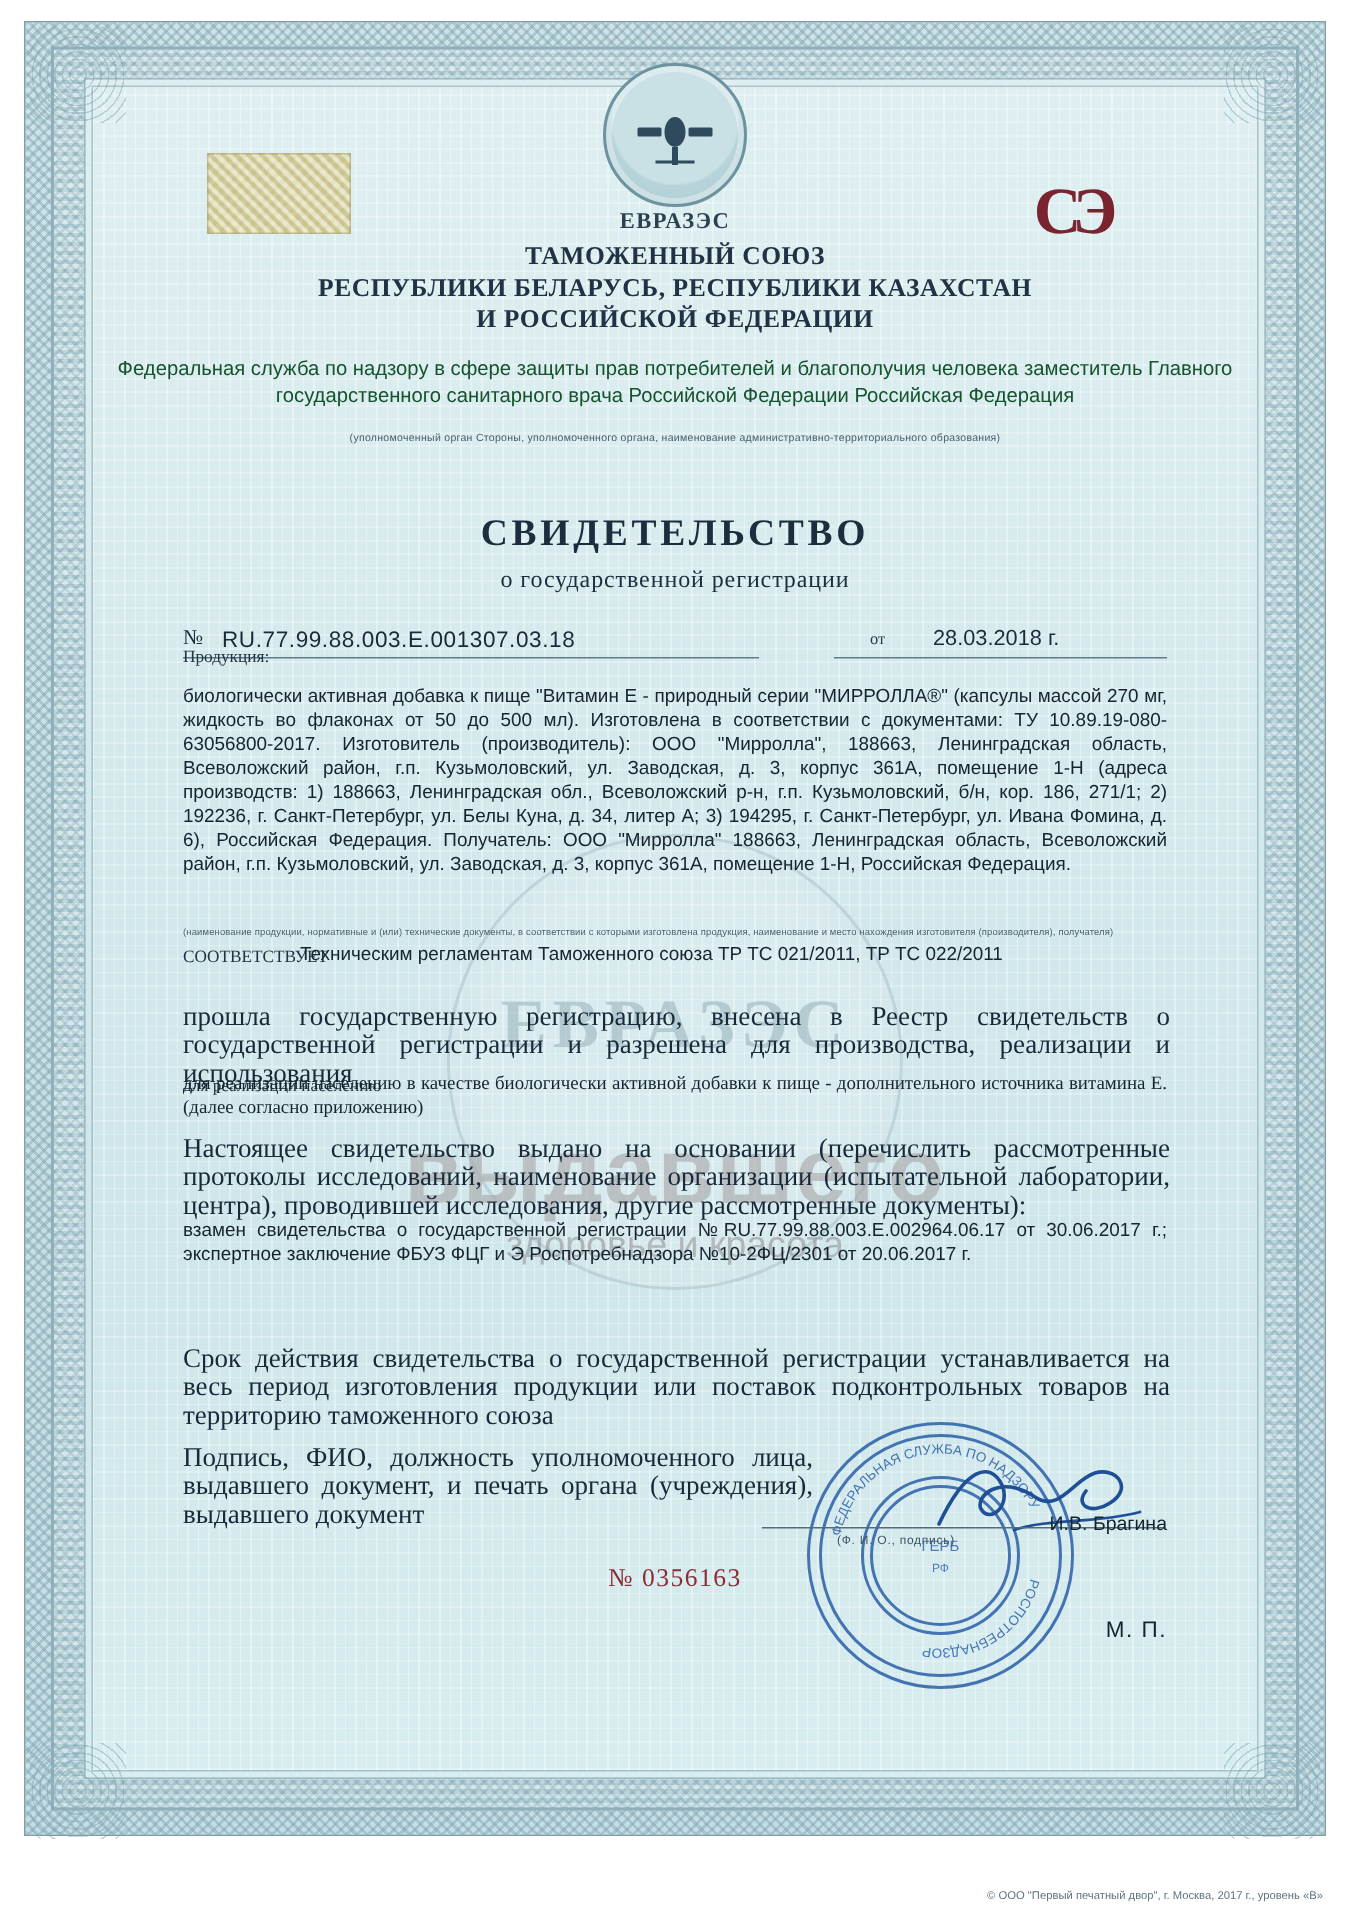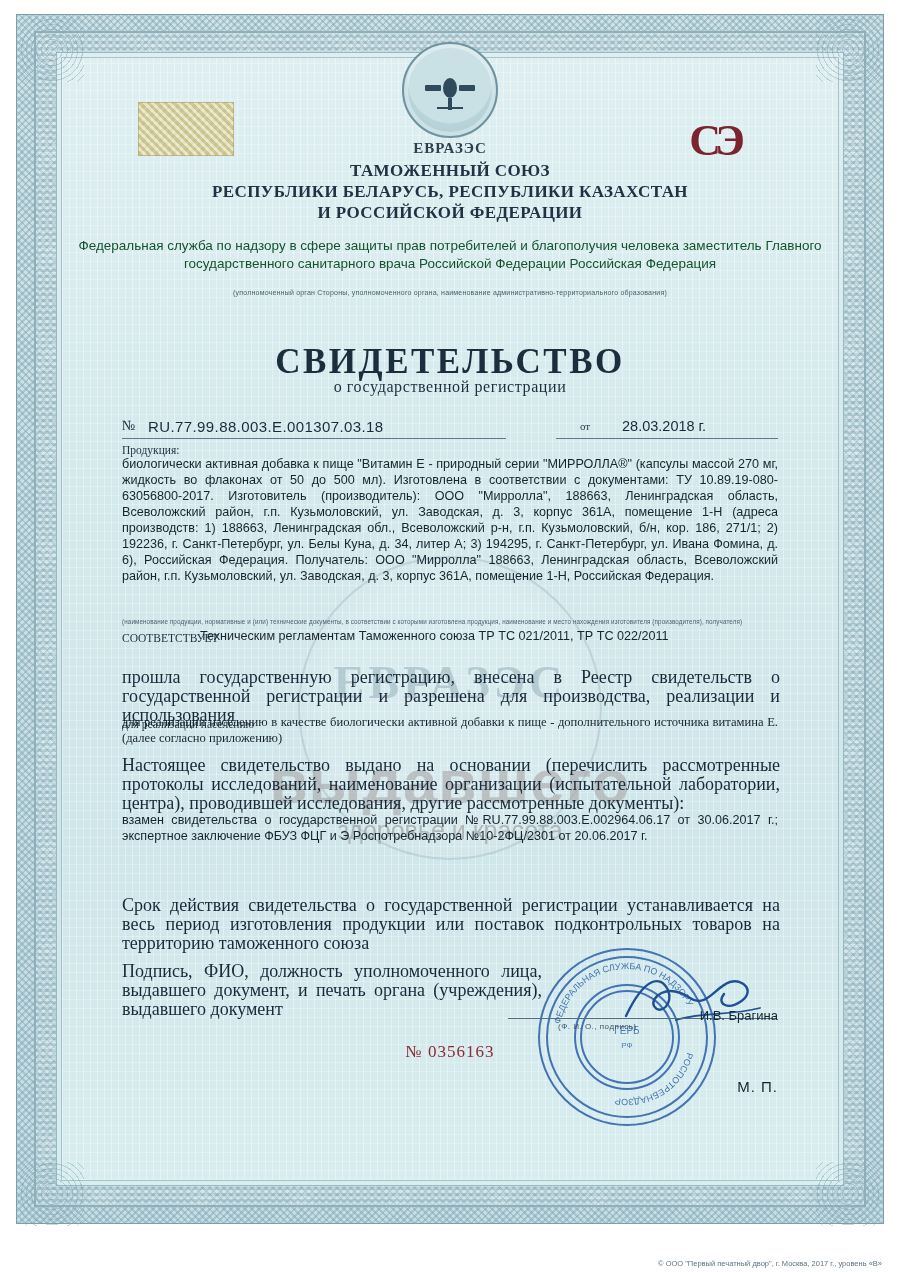--- a/index.html
+++ b/index.html
@@ -165,21 +165,21 @@
     color: #4a5e6c;
     letter-spacing: .2px;
   }
 
   .title-main {
     position: absolute;
     left: 0; right: 0;
     top: 286px;
     text-align: center;
     font-family: "Liberation Serif", serif;
-    font-size: 35px;
+    font-size: 25px;
     font-weight: bold;
     letter-spacing: 2.5px;
     color: #1c2d3d;
   }
   .title-sub {
     position: absolute;
     left: 0; right: 0;
     top: 322px;
     text-align: center;
     font-family: "Liberation Serif", serif;
@@ -253,21 +253,21 @@
     position: absolute;
     left: 62px;
     width: 658px;
     font-family: "Liberation Serif", serif;
     font-size: 18px;
     line-height: 19px;
     text-align: justify;
     color: #18293a;
   }
 
-  #prod-label   { top: 388px; text-align: right; }
+  #prod-label   { top: 376px; text-align: right; }
   #prod-text    { top: 400px; }
   #cap-1        { top: 562px; }
   #conforms-lbl { top: 576px; }
   #conforms-txt { top: 572px; left: 140px; width: 580px; }
   #registered   { top: 612px; }
   #purpose-lbl  { top: 662px; }
   #purpose-txt  { top: 658px; font-family: Liberation Serif, serif; }
   #basis-txt    { top: 700px; }
   #basis-det    { top: 756px; }
   #validity     { top: 840px; }

